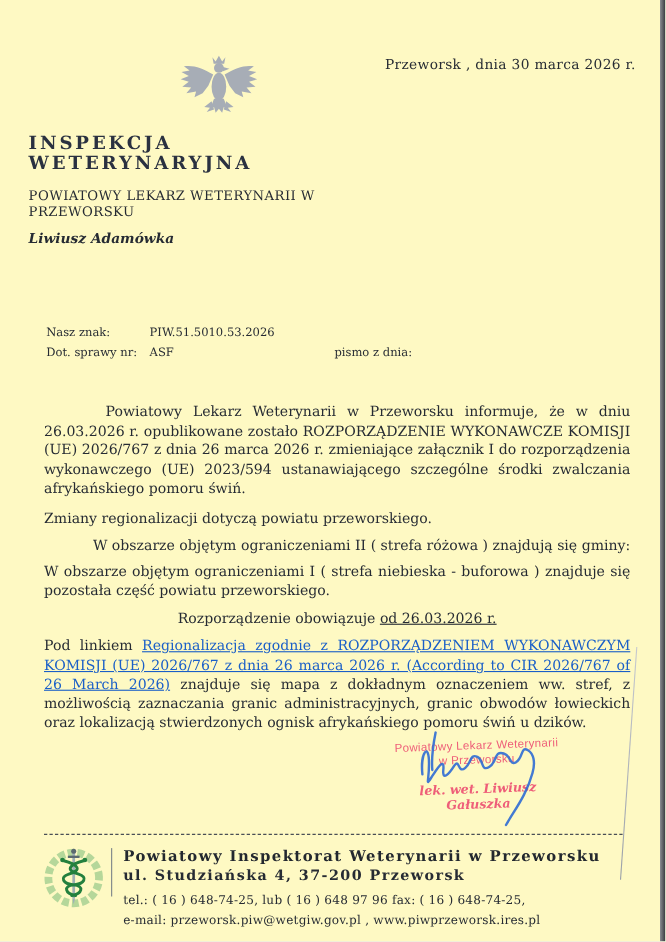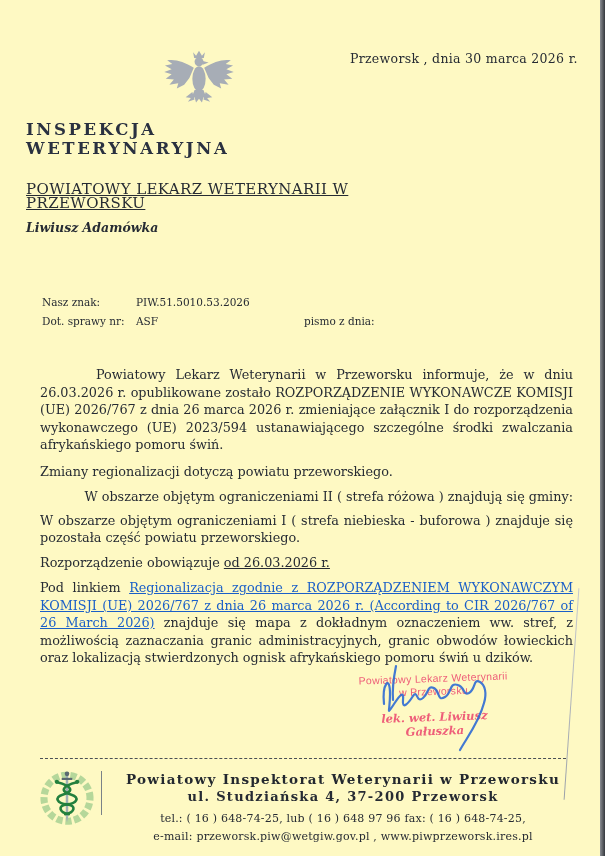--- a/index.html
+++ b/index.html
@@ -14,59 +14,59 @@
     background:linear-gradient(to right,#8a8d92,#34373c); }
   .crease { position:absolute; left:571px; top:588px; width:1px; height:212px;
     background:linear-gradient(#c6c9cf,#9aa0a8); transform:rotate(4deg); }
 
   .date-line { position:absolute; left:350px; top:51px; font-size:12.5px; letter-spacing:.3px; }
 
   .eagle { position:absolute; left:162px; top:44px; width:74px; height:74px; }
 
   .letterhead { position:absolute; left:26px; top:120px; width:338px; }
   .org-name { font-size:16.5px; font-weight:bold; letter-spacing:2.6px; color:#2a3140; }
-  .office { margin-top:24px; font-size:15px; letter-spacing:.4px; line-height:14px;text-decoration:underline; }
+  .office { margin-top:13px; font-size:12px; letter-spacing:.4px; line-height:14px; }
   .person { margin-top:10px; font-size:12.5px; font-weight:bold; font-style:italic; }
 
   .distribution { position:absolute; left:289px; top:220px; font-size:13px; font-weight:bold; letter-spacing:.4px; }
 
   .ref { font-size:10.5px; position:absolute; }
   .ref-l1 { left:42px;  top:296px; }
   .ref-v1 { left:136px; top:296px; }
   .ref-l2 { left:42px;  top:315px; }
   .ref-v2 { left:136px; top:315px; }
   .ref-l3 { left:304px; top:315px; }
 
   .body-block { position:absolute; left:40px; top:366px; width:533px;
     font-size:12.8px; line-height:17.5px; text-align:justify; }
   .body-block p { margin:0; }
   .p1 { text-indent:56px; }
   .p2 { margin-top:9px  !important; text-align:left; }
   .p3 { margin-top:8px  !important; text-align:right; }
   .p4 { margin-top:7px  !important; }
   .p5 { margin-top:6px  !important; }
-  .p6 { margin-top:7px  !important; text-align:left; }
+  .p6 { margin-top:7px  !important; text-align:center; }
   .p7 { margin-top:8px  !important; }
   .u-date { text-decoration:underline; }
   .doc-link { color:#1a5fc8; text-decoration:underline; cursor:pointer; }
 
   .stamp { position:absolute; left:356px; top:672px; width:156px; text-align:center;
     color:#ee5e79; transform:rotate(-2deg);
     font-family:"Liberation Sans","DejaVu Sans",sans-serif; }
   .stamp-l1, .stamp-l2 { font-size:10.5px; line-height:12.5px; letter-spacing:.3px; }
   .stamp-l3 { margin-top:13px; font-size:11.5px; font-style:italic; font-weight:bold;
     font-family:"DejaVu Serif","Liberation Serif",serif; }
   .signature { position:absolute; left:366px; top:660px; width:140px; height:100px; }
 
   .dashed-rule { position:absolute; left:40px; top:758px; width:526px; height:0;
     border-top:1.5px dashed #4a4f55; }
 
   .footer-logo { position:absolute; left:36px; top:768px; width:62px; height:64px; }
   .footer-divider { position:absolute; left:101px; top:771px; width:1px; height:44px; background:#7a8288; }
-  .footer-text { position:absolute; left:112px; top:771px; width:462px; text-align:center; }
+  .footer-text { position:absolute; left:112px; top:771px; width:462px; text-align:left; }
   .footer-org { font-size:13.5px; font-weight:bold; letter-spacing:1.3px; color:#23282f; }
   .footer-addr { font-size:13px; font-weight:bold; letter-spacing:1.3px; margin-top:2px; }
   .footer-tel { font-size:11px; margin-top:8px; letter-spacing:.2px; }
   .footer-mail { font-size:11px; margin-top:5px; letter-spacing:.2px; }
 </style>
 </head>
 <body>
 
 <div class="page">
 

